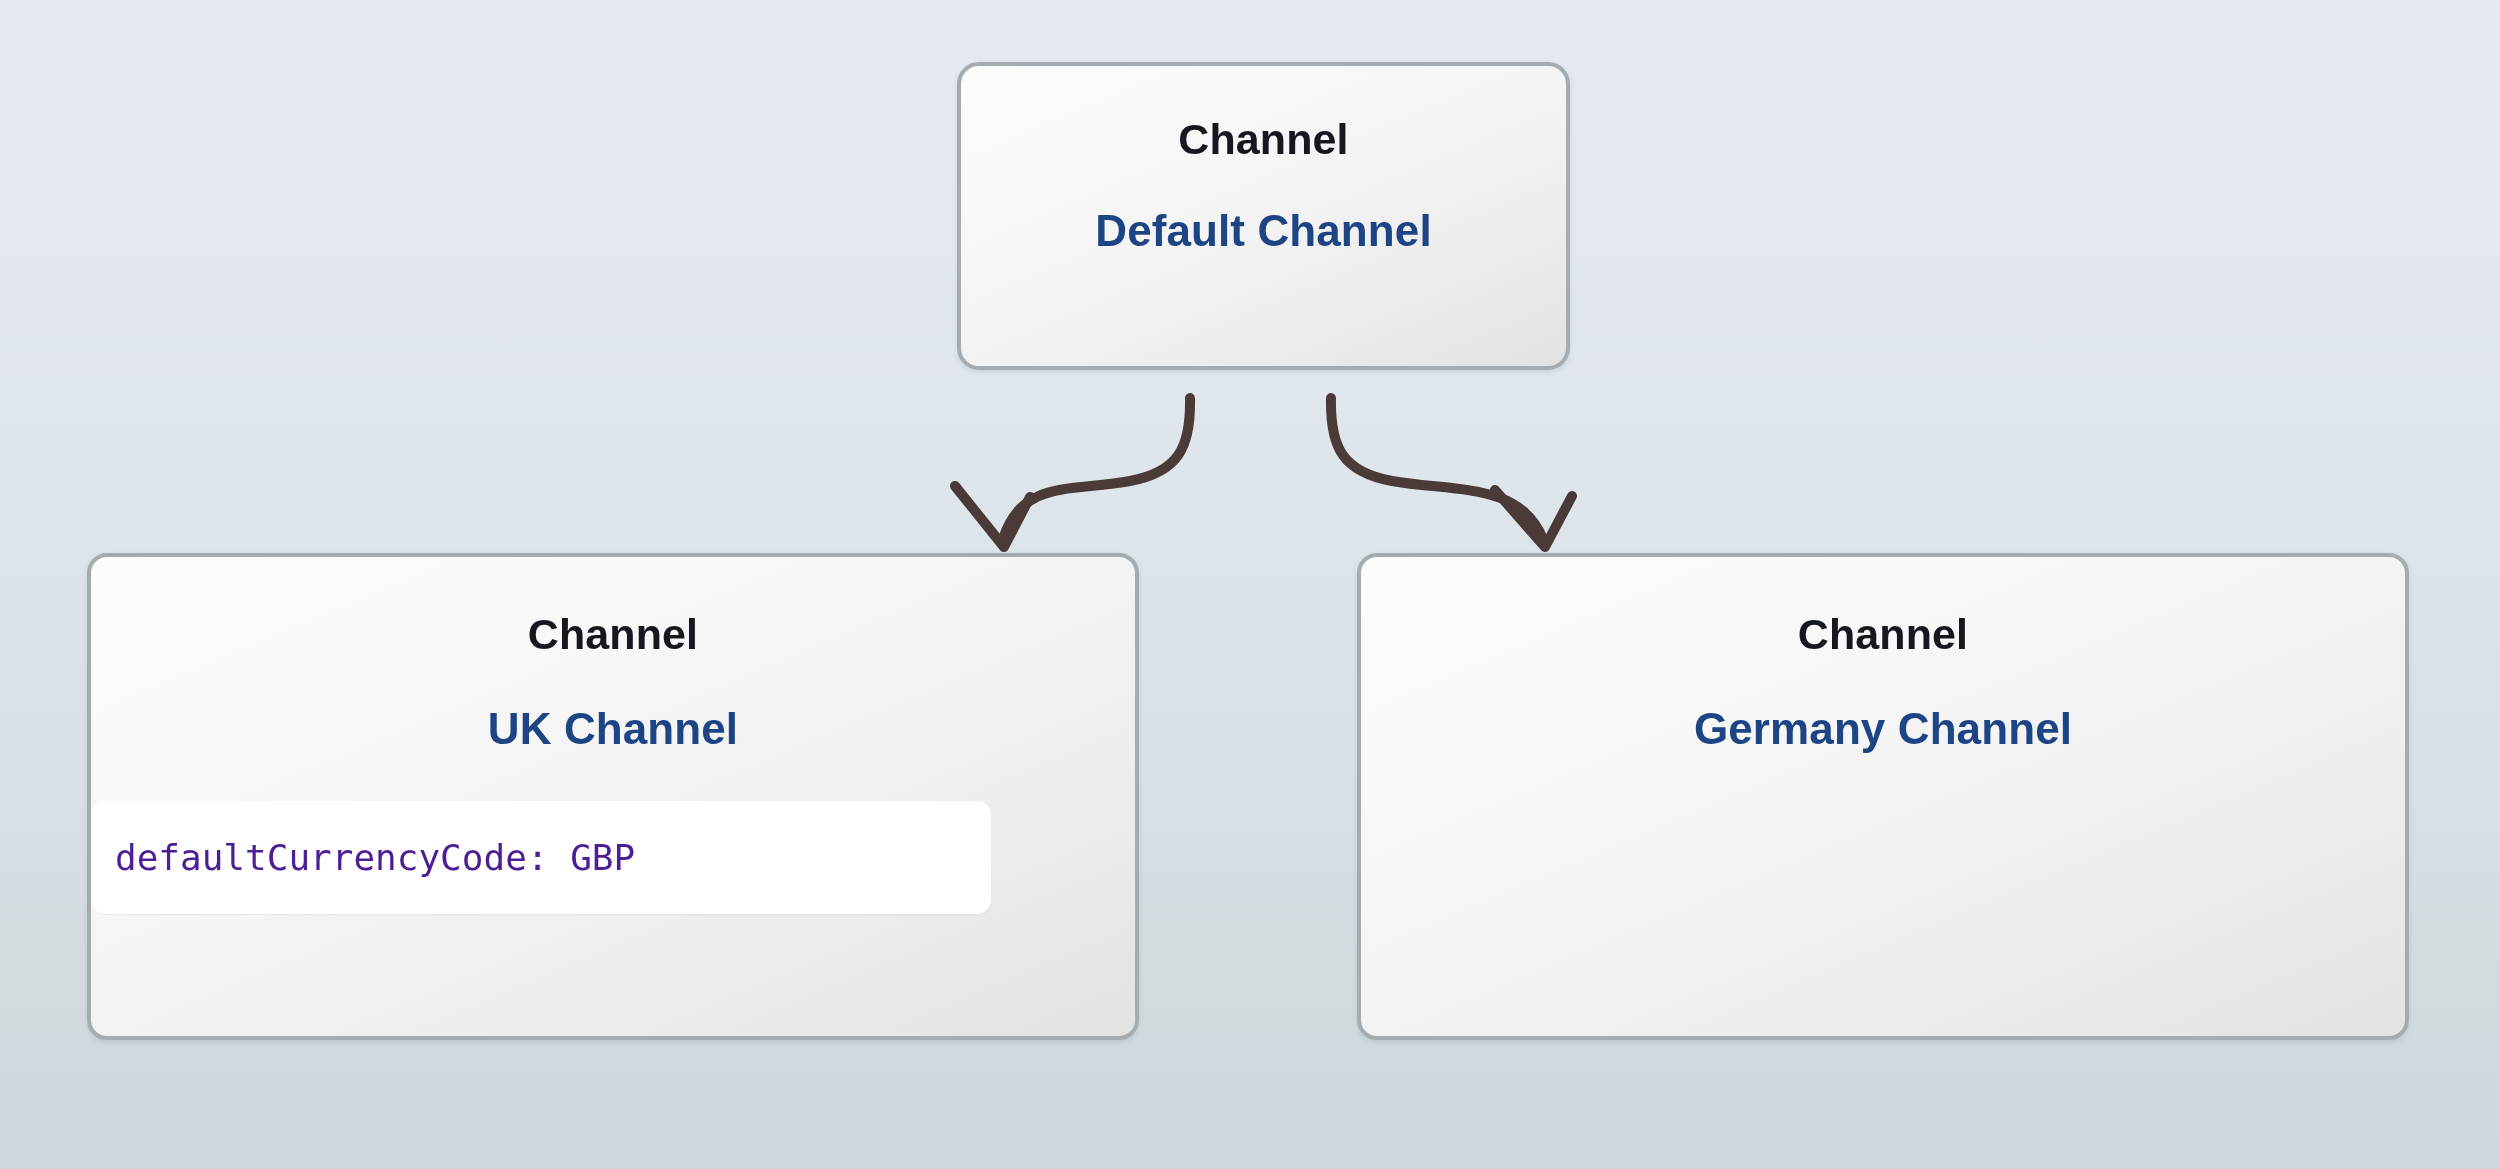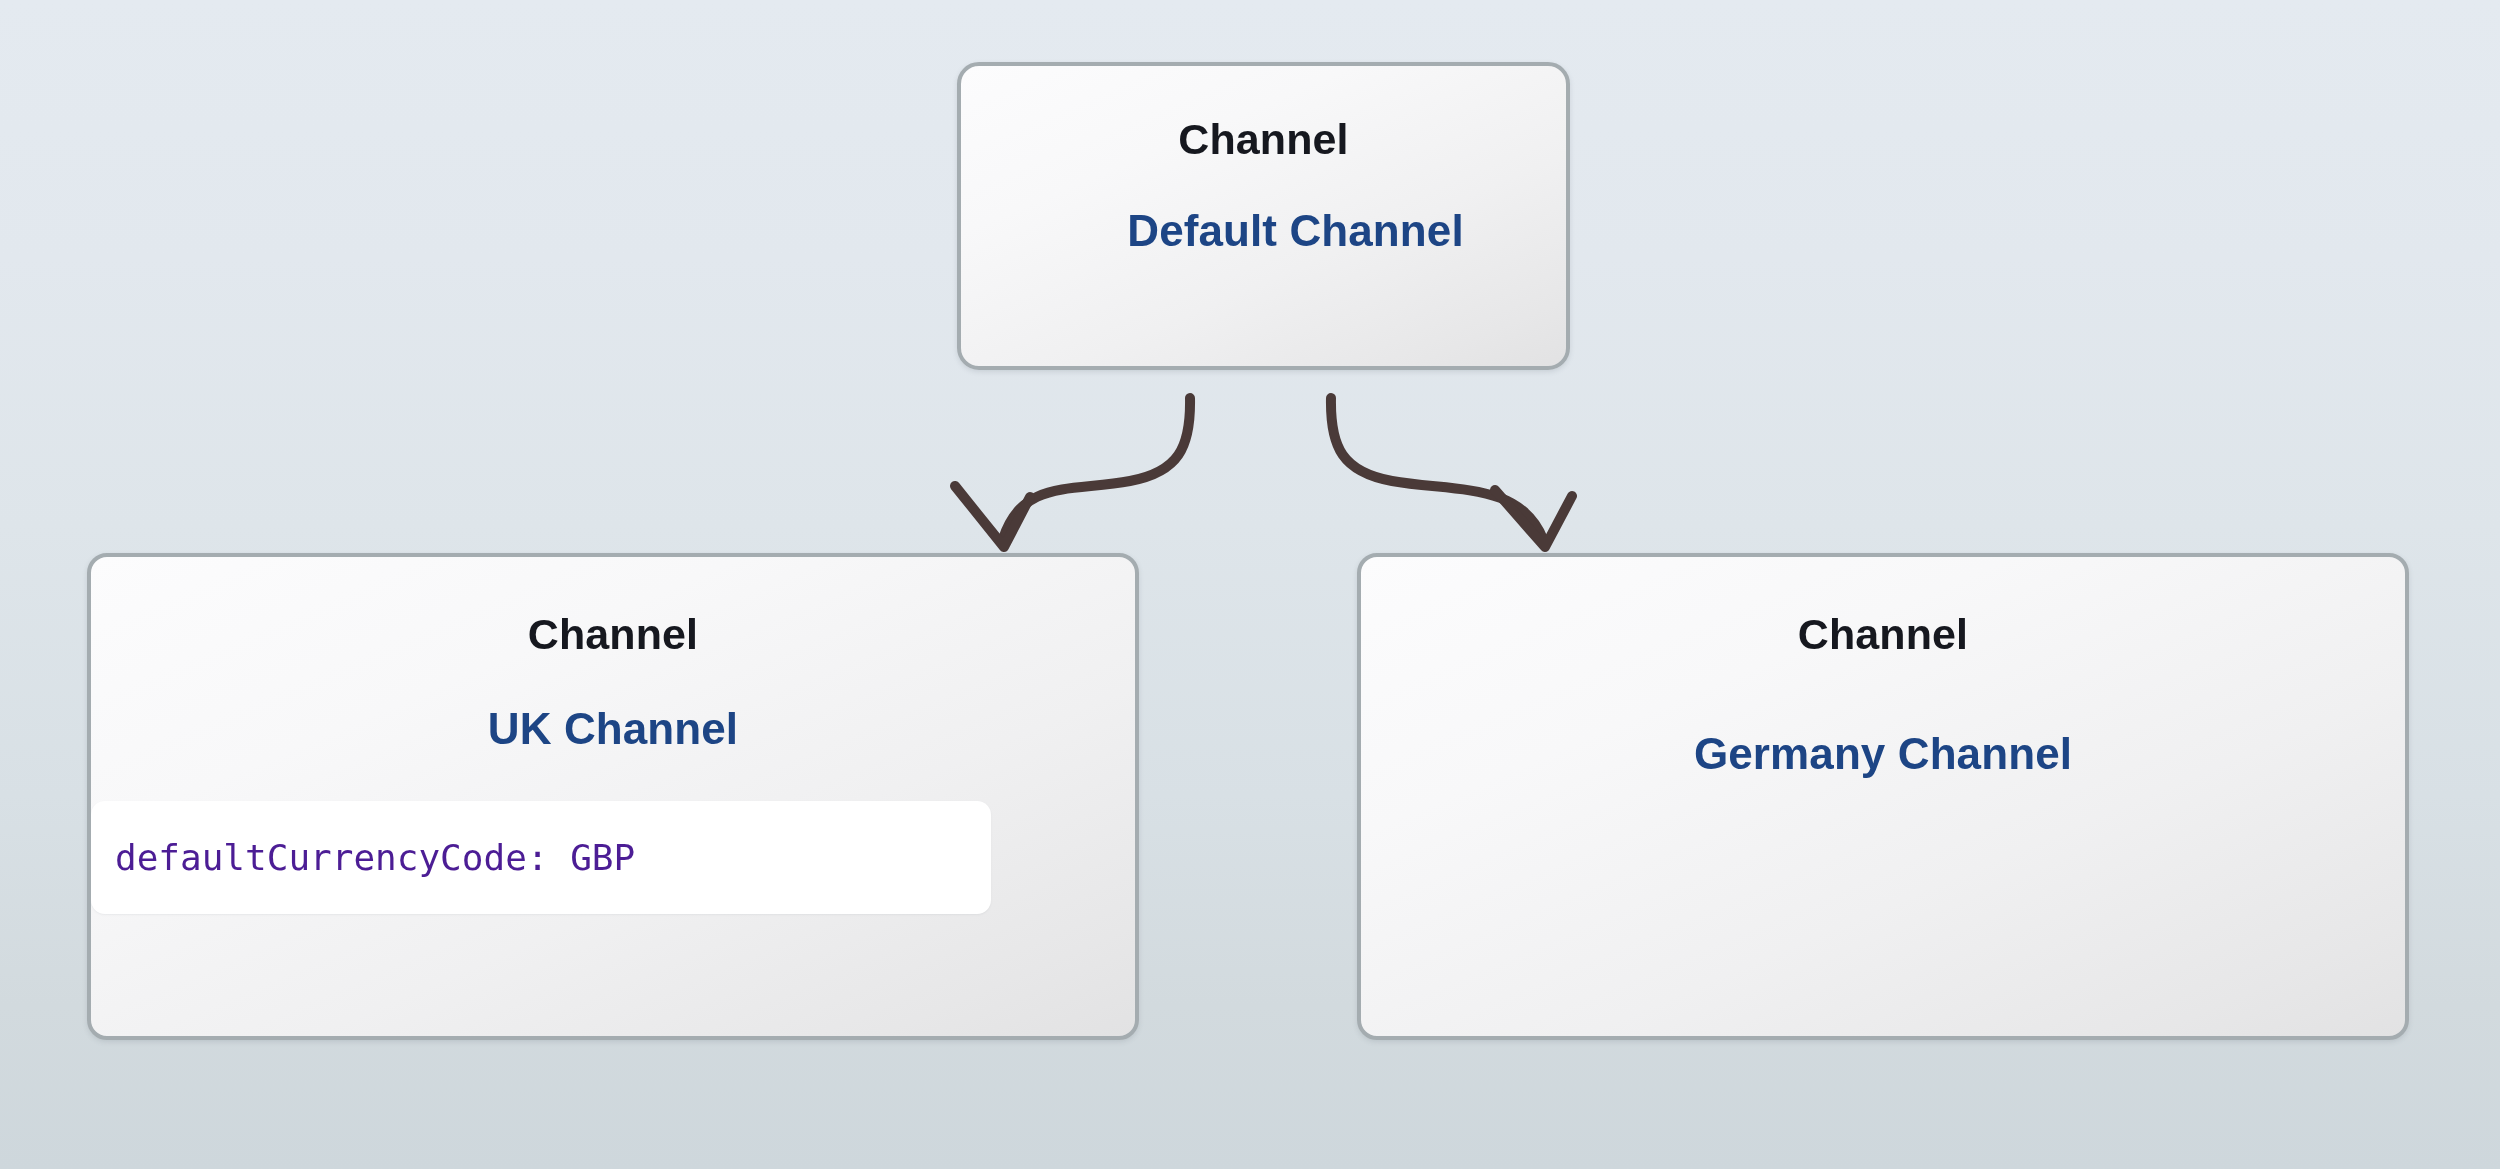--- a/index.html
+++ b/index.html
@@ -91,21 +91,21 @@
   
   #node-root {
     left: 957px;
     top: 62px;
     width: 613px;
     height: 308px;
     border-radius: 22px;
     justify-content: flex-start;
   }
   #node-root .node-type { margin-top: 49px; }
-  #node-root .node-name { margin-top: 42px; padding-left: 32px; }
+  #node-root .node-name { margin-top: 42px; }
 
   
   #node-uk {
     left: 87px;
     top: 553px;
     width: 1052px;
     height: 487px;
   }
   #node-uk .node-type { margin-top: 53px; }
   #node-uk .node-name { margin-top: 45px; }
@@ -117,21 +117,21 @@
   }
 
   
   #node-de {
     left: 1357px;
     top: 553px;
     width: 1052px;
     height: 487px;
   }
   #node-de .node-type { margin-top: 53px; }
-  #node-de .node-name { margin-top: 70px; }
+  #node-de .node-name { margin-top: 45px; }
   #node-de .prop-box {
     margin-top: 47px;
     width: 900px;
     height: 113px;
     padding-left: 24px;
   }
 </style>
 </head>
 <body>
 

